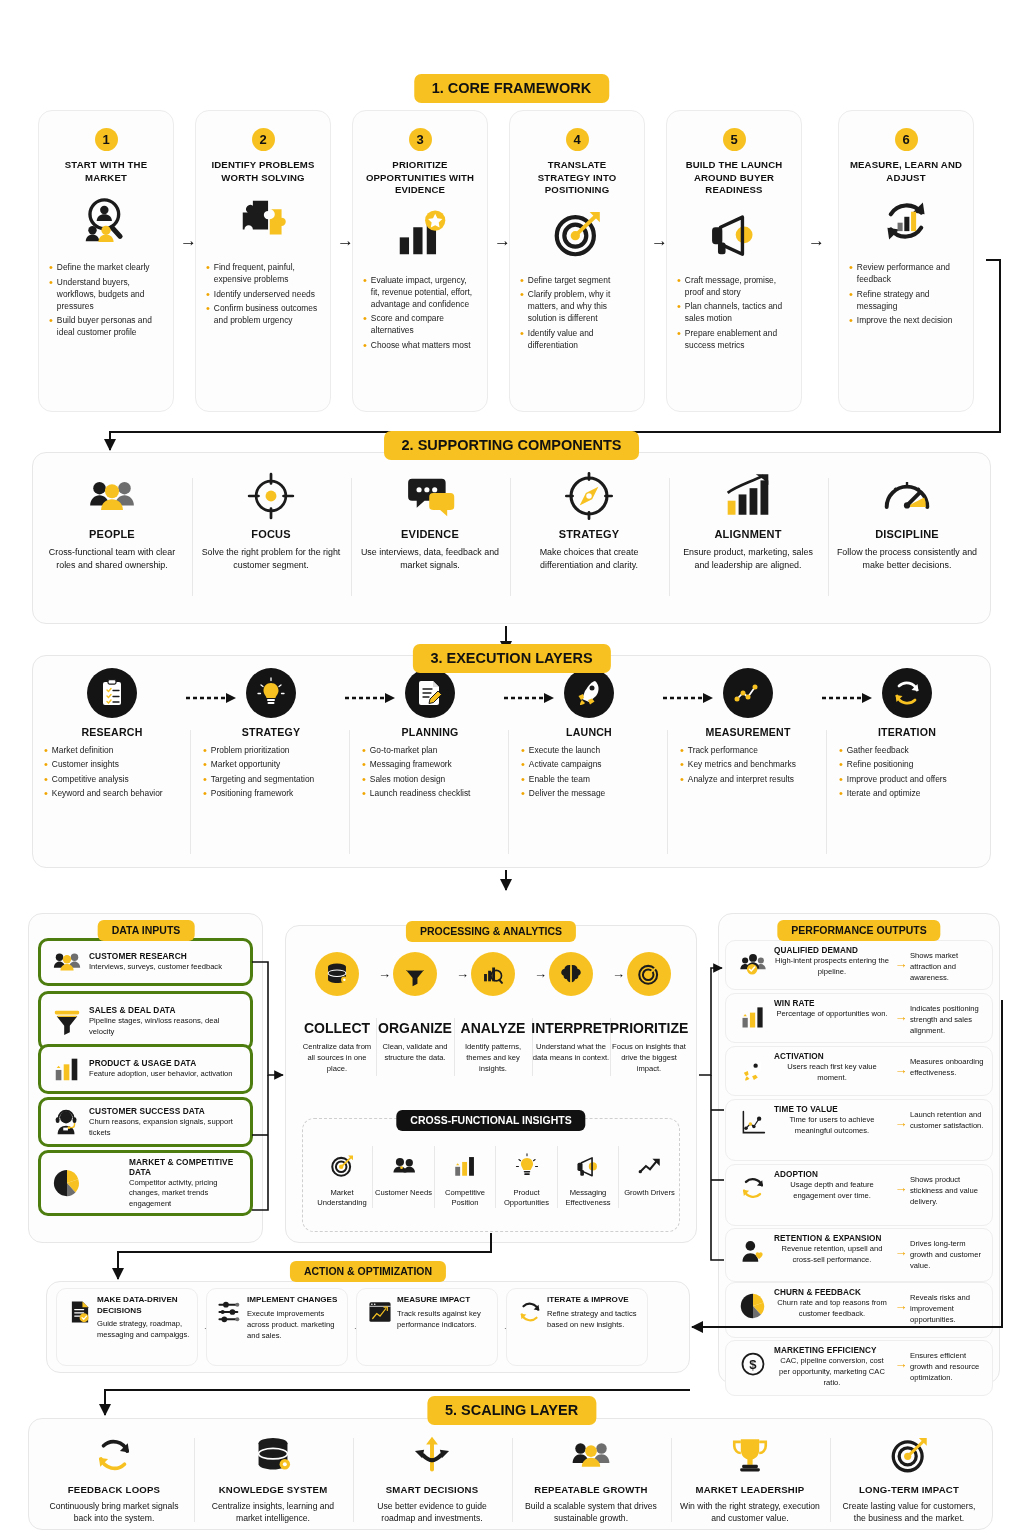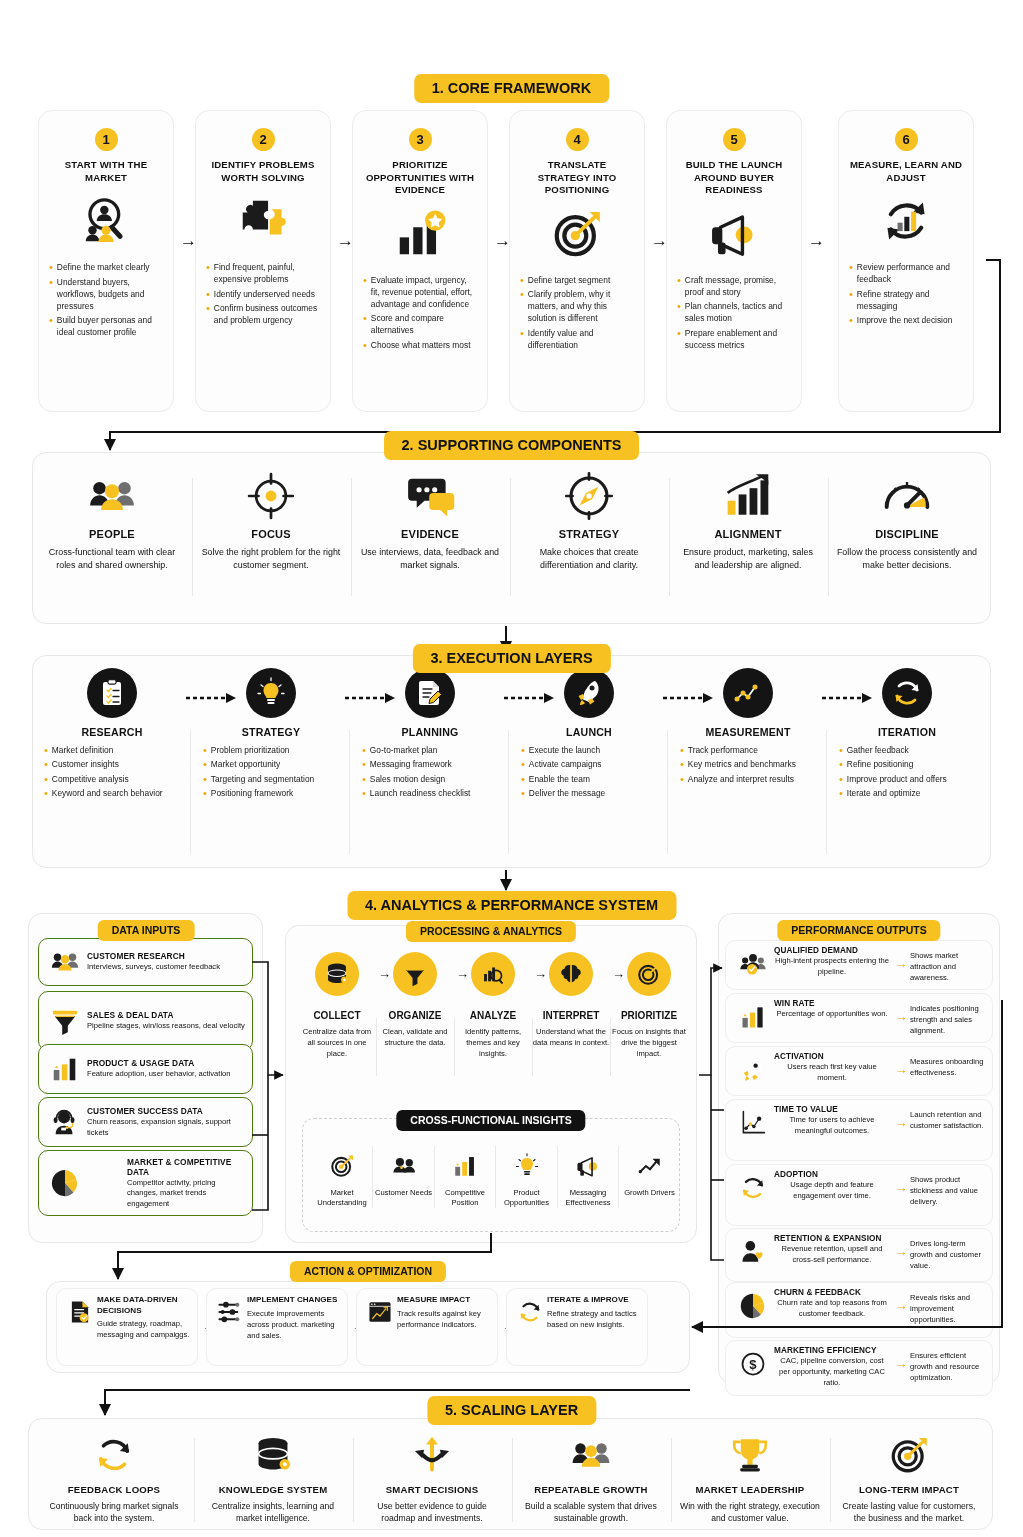--- a/index.html
+++ b/index.html
@@ -106,32 +106,32 @@
   
   .sub-pill {
     position: absolute; background:#F7C221; color:#111;
     font-size: 10.5px; font-weight: bold; padding: 4px 14px 5px;
     border-radius: 6px; white-space: nowrap; z-index: 7;
     transform: translateX(-50%);
   }
   .din-row {
     position: absolute; left: 38px; width: 215px; height: 48px;
     display: flex; align-items: center; padding: 4px 6px;
-    border: 1px solid #4d7c0f; border-radius: 10px; background:#fdfdfd;
+    border: 3px solid #4d7c0f; border-radius: 10px; background:#fdfdfd;
   }
   .din-ic { width: 40px; flex: 0 0 40px; display:flex; align-items:center; justify-content:center; }
   .din-tx { padding-left: 2px; }
   .din-h { font-size: 8.3px; font-weight: bold; letter-spacing:.1px; }
   .din-d { font-size: 7.6px; line-height: 1.4; margin-top: 1px; }
 
   .pa-col { position: absolute; top: 952px; width: 78px; text-align:center;
             display:flex; flex-direction:column; align-items:center; }
   .pa-circ { width: 44px; height: 44px; border-radius: 50%; background:#F7C221;
              display:flex; align-items:center; justify-content:center; }
-  .pa-name { font-size: 10px; font-weight: bold; margin-top: 14px; }
+  .pa-name { font-size: 14px; font-weight: bold; margin-top: 24px; }
   .pa-desc { font-size: 7.6px; line-height: 1.45; margin-top: 5px; }
 
   .cfi-col { position:absolute; top:1150px; width: 62px; text-align:center;
              display:flex; flex-direction:column; align-items:center; }
   .cfi-ic { height: 32px; display:flex; align-items:center; justify-content:center; }
   .cfi-tx { font-size: 7.6px; line-height: 1.35; margin-top: 6px; }
 
   .po-row {
     position: absolute; left: 725px; width: 268px;
     display: flex; align-items: flex-start; padding: 5px 6px;
@@ -627,21 +627,20 @@
             <span>Improve product and offers</span>
           </div>
           <div class="bullet">
             <span class="dot">•</span>
             <span>Iterate and optimize</span>
           </div>
         </div>
     </div>
     </div>
 
-  <div class="pill" style="top:891px;">4. ANALYTICS &amp; PERFORMANCE SYSTEM</div>
 
   <div class="panel" style="left:28px; top:913px; width:235px; height:330px;"></div>
   <div class="sub-pill" style="left:146px; top:920px;">DATA INPUTS</div>
   <div id="din-root">
       <div class="din-row" style="top:938px; height:48px;">
       <div class="din-ic">
           <svg width="30" height="30" viewBox="0 0 64 64">
       <circle cx="16" cy="22" r="8" fill="#1b1b1b"></circle>
             <path d="M4 44c0-8 6-13 12-13s12 5 12 13z" fill="#1b1b1b"></path>
       <circle cx="48" cy="22" r="8" fill="#6e6e6e"></circle>

